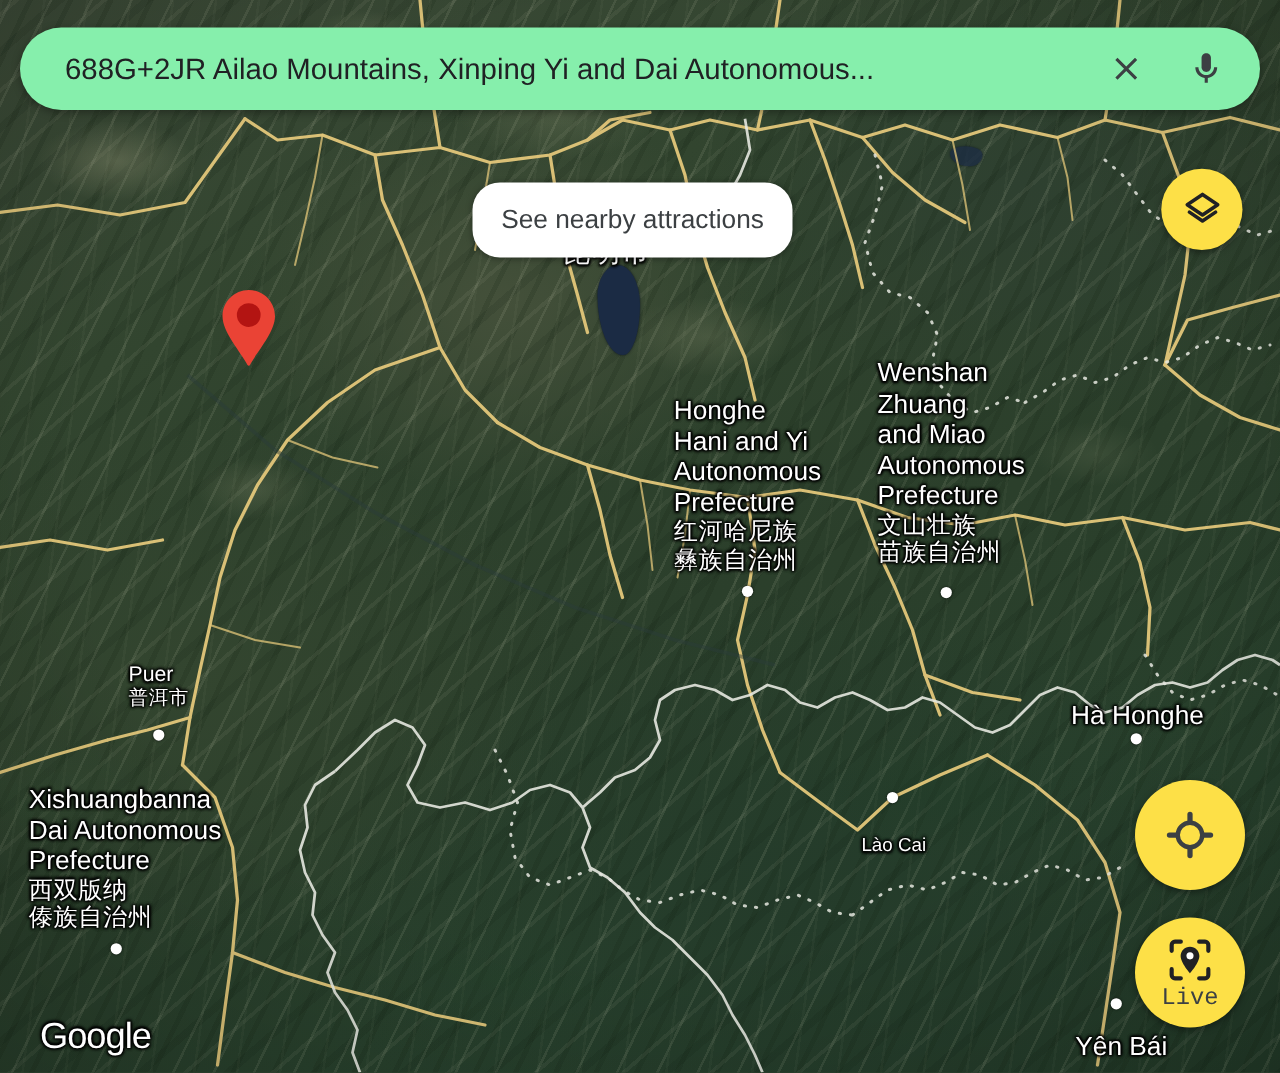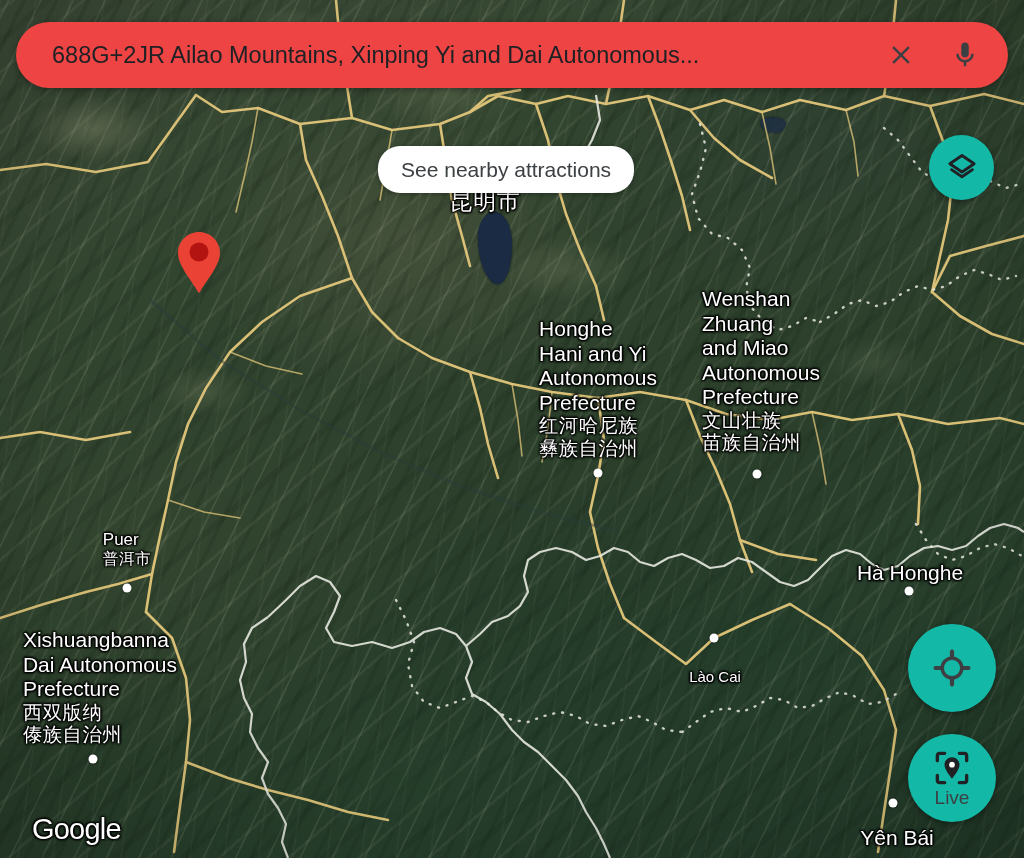--- a/index.html
+++ b/index.html
@@ -93,54 +93,55 @@
   .dot {
     position: absolute; width: 9px; height: 9px; border-radius: 50%;
     background: #fff; transform: translate(-50%,-50%);
     box-shadow: 0 0 2px rgba(0,0,0,.8);
   }
 
   
   .searchbar {
     position: absolute; left: 16px; top: 22px;
     width: 992px; height: 66px;
-    background: #ef4444; border-radius: 33px;
+    background: #86efac; border-radius: 33px;
     display: flex; align-items: center;
     box-shadow: 0 2px 7px rgba(0,0,0,.35);
   }
   .search-text {
     flex: 1; margin-left: 36px;
     font-size: 23.5px; color: #202124;
     white-space: nowrap; overflow: hidden; text-overflow: clip;
   }
   .icon-btn {
     width: 58px; height: 58px;
     display: flex; align-items: center; justify-content: center;
     flex: none;
   }
   .clear-btn { margin-right: 6px; }
   .mic-btn { margin-right: 14px; }
 
   
   .chip {
     position: absolute; left: 378px; top: 146px;
-    height: 47px; padding: 0 23px;
+    height: 60px; padding: 0 23px;
     background: #fff; border-radius: 22px;
     display: flex; align-items: center;
     font-size: 21px; color: #3c4043;
     box-shadow: 0 1px 5px rgba(0,0,0,.35);
     white-space: nowrap;
   }
 
   
   .fab {
-    position: absolute; background: #14b8a6; border-radius: 50%;
+    position: absolute; background: #fde047; border-radius: 50%;
     display: flex; flex-direction: column;
     align-items: center; justify-content: center;
     box-shadow: 0 2px 6px rgba(0,0,0,.4);
+    font-family: Liberation Mono, monospace;
   }
   .fab-layers { right: 30px; top: 135px; width: 65px; height: 65px; }
   .fab-locate { right: 28px; top: 624px; width: 88px; height: 88px; }
   .fab-live   { right: 28px; top: 734px; width: 88px; height: 88px; }
   .fab-live .live-label {
     font-size: 19px; color: #3c4043; margin-top: -1px;
   }
 
   
   .glogo {

